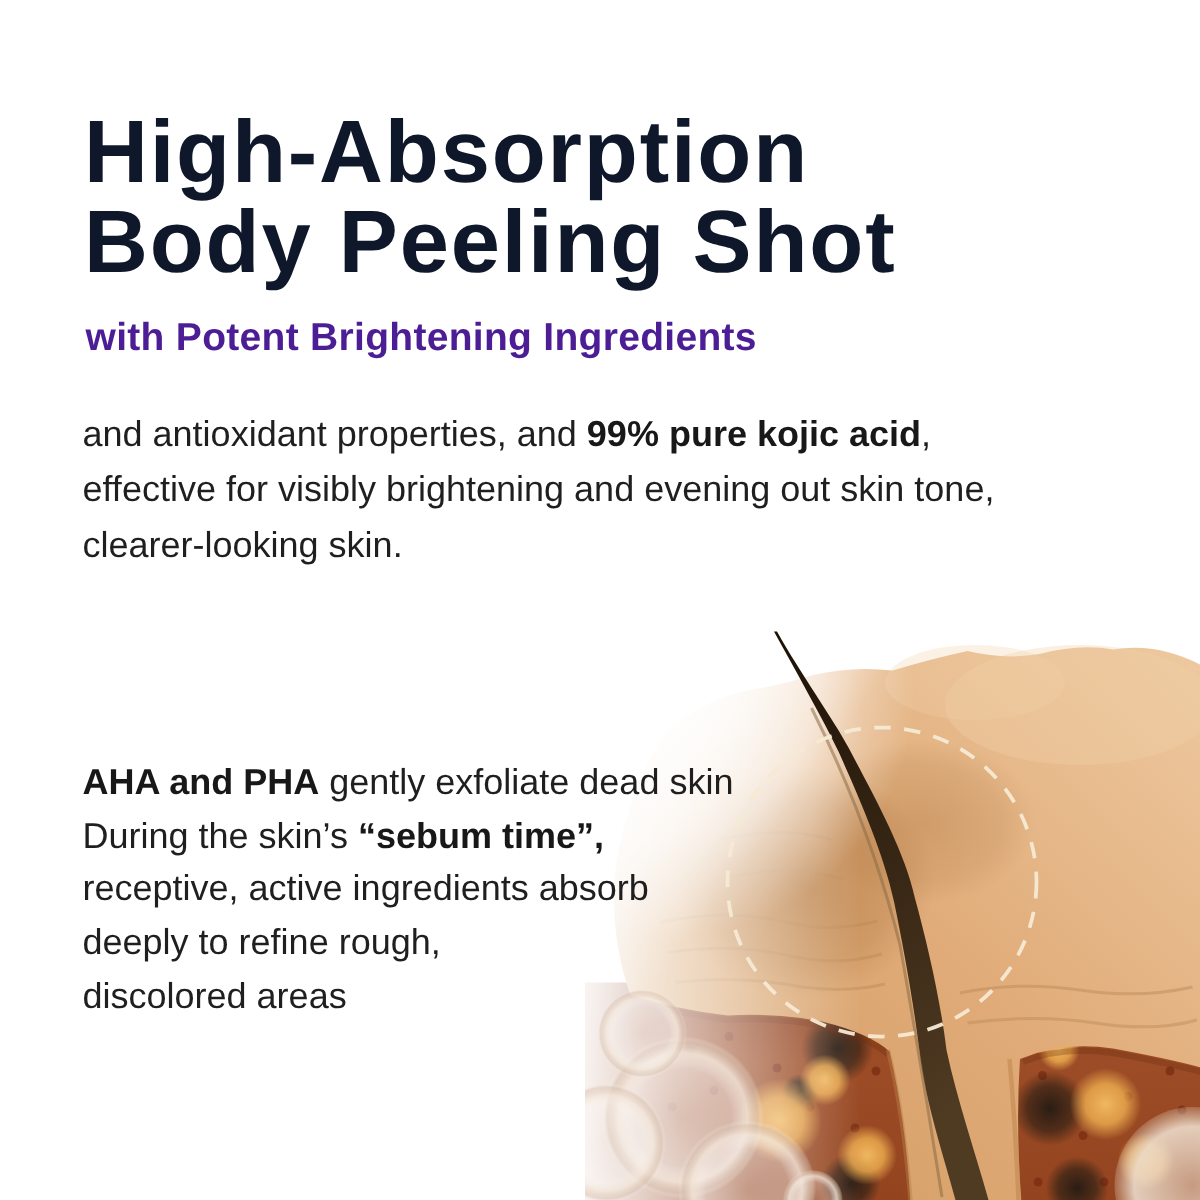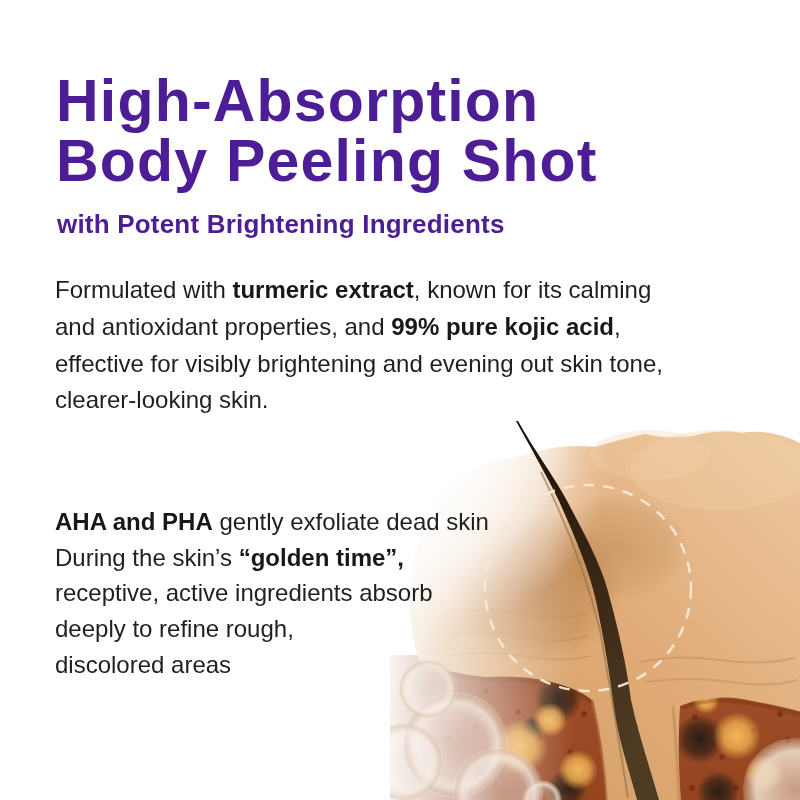--- a/index.html
+++ b/index.html
@@ -1,19 +1,19 @@
 <!DOCTYPE html>
 <html><head>
 <meta charset="utf-8">
 <style>
   html,body{margin:0;padding:0;background:#ffffff;}
   .canvas{position:relative;width:800px;height:800px;background:#ffffff;overflow:hidden;
           font-family:"Liberation Sans",sans-serif;}
   .illo{position:absolute;right:0;bottom:0;width:410px;height:400px;z-index:1;}
-  .title{position:absolute;left:56px;top:71px;z-index:2;color:#4c1d95;
+  .title{position:absolute;left:56px;top:71px;z-index:2;color:#0f172a;
          font-size:59px;line-height:60px;font-weight:800;letter-spacing:1.2px;}
   .subtitle{position:absolute;left:57px;top:209px;z-index:2;color:#4c1d95;
             font-size:26px;font-weight:700;letter-spacing:0.2px;}
   .para{position:absolute;left:55px;z-index:2;color:#1f1f1f;font-size:24px;font-weight:400;}
   .p1{top:272px;line-height:36.8px;}
   .p2{top:504px;line-height:35.7px;}
   .para .b{font-weight:700;color:#181818;}
   .pline{white-space:nowrap;}
 </style>
 </head>
@@ -170,26 +170,25 @@
   </svg>
 
   <div class="title">
     <div>High-Absorption</div>
     <div>Body Peeling Shot</div>
   </div>
 
   <div class="subtitle">with Potent Brightening Ingredients</div>
 
   <div class="para p1">
-      <div class="pline"><span>Formulated with </span><span class="b">turmeric extract</span><span>, known for its calming</span></div>
       <div class="pline"><span>and antioxidant properties, and </span><span class="b">99% pure kojic acid</span><span>,</span></div>
       <div class="pline"><span>effective for visibly brightening and evening out skin tone,</span></div>
       <div class="pline"><span>clearer-looking skin.</span></div>
     </div>
   <div class="para p2">
       <div class="pline"><span class="b">AHA and PHA</span><span> gently exfoliate dead skin</span></div>
-      <div class="pline"><span>During the skin’s </span><span class="b">“golden time”,</span></div>
+      <div class="pline"><span>During the skin’s </span><span class="b">“sebum time”,</span></div>
       <div class="pline"><span>receptive, active ingredients absorb</span></div>
       <div class="pline"><span>deeply to refine rough,</span></div>
       <div class="pline"><span>discolored areas</span></div>
     </div>
 
 </div>
 
 </body></html>

